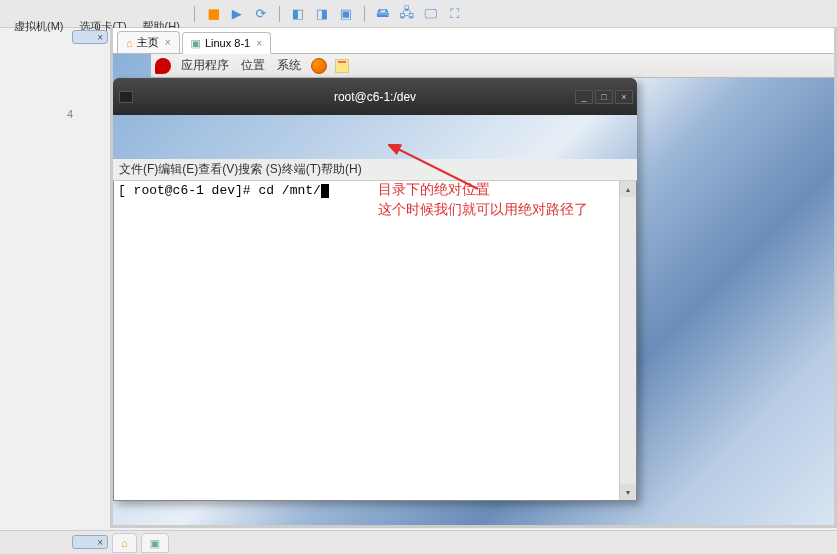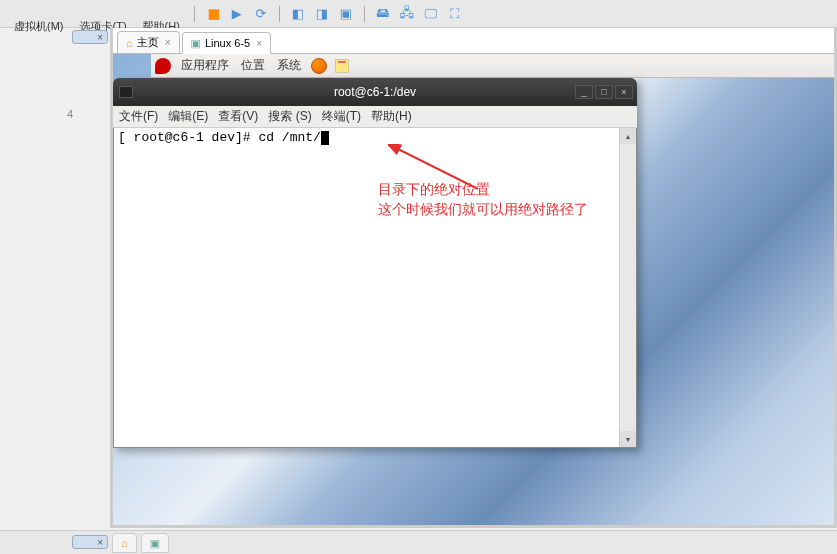--- a/index.html
+++ b/index.html
@@ -185,21 +185,21 @@
     
     
     .terminal-window {
       position: absolute;
       top: 24px;
       left: 0;
       width: 524px;
       box-shadow: 4px 4px 8px rgba(0,0,0,0.3);
     }
     .term-titlebar {
-      height: 28px;
+      height: 37px;
       background: linear-gradient(#4a4a4a, #2a2a2a);
       color: #fff;
       display: flex;
       align-items: center;
       justify-content: center;
       font-size: 12px;
       position: relative;
       border-radius: 6px 6px 0 0;
     }
     .term-title-icon {
@@ -225,23 +225,23 @@
       justify-content: center;
       border: 1px solid #555;
     }
     .term-menubar {
       height: 22px;
       background: #ededec;
       border-bottom: 1px solid #ccc;
       display: flex;
       align-items: center;
       padding: 0 6px;
-      gap: 10px;
       font-size: 12px;
       color: #333;
+      margin-top: 44px;
     }
     .term-body {
       position: relative;
       background: #fff;
       height: 320px;
       border: 1px solid #888;
       border-top: none;
     }
     .term-content {
       position: absolute;
@@ -373,21 +373,21 @@
   <div class="vm-viewport">
 
     <div class="vm-tabbar">
       <div class="vm-tab">
         <span class="home-ico">⌂</span>
         <span>主页</span>
         <span class="tab-close">×</span>
       </div>
       <div class="vm-tab active">
         <span class="linux-ico">▣</span>
-        <span>Linux 6-5</span>
+        <span>Linux 8-1</span>
         <span class="tab-close">×</span>
       </div>
     </div>
 
     <div class="guest-desktop">
 
       <div class="gnome-panel">
         <span class="redhat-logo"></span>
         <span class="gnome-menu">应用程序</span>
         <span class="gnome-menu">位置</span>

